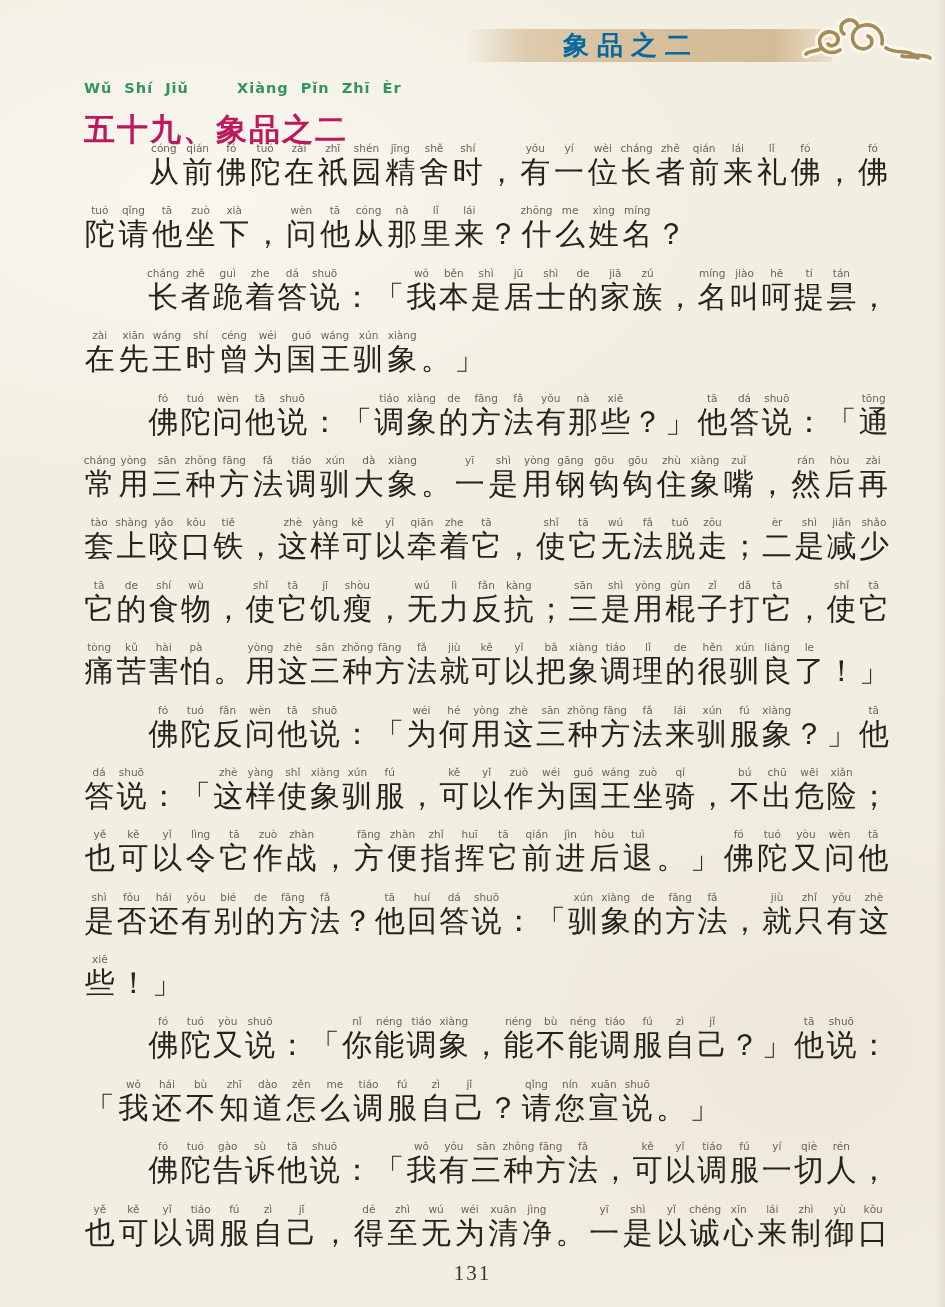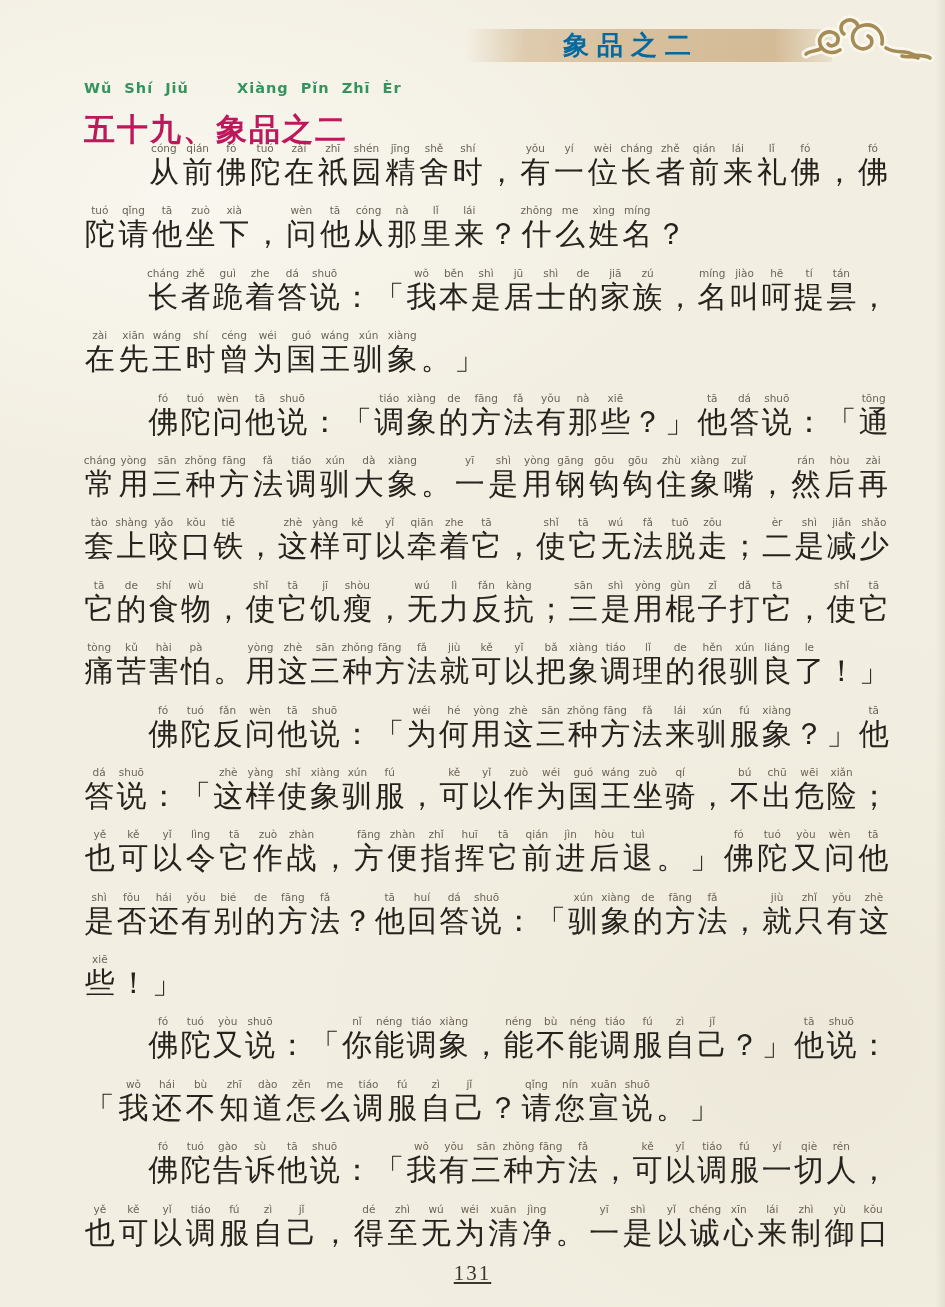--- a/index.html
+++ b/index.html
@@ -55,21 +55,21 @@
   }
   .hz{
     font:30px/34px "Liberation Serif","DejaVu Serif",serif;
     color:#26221d; white-space:nowrap;
   }
   
   .page-number{
     position:absolute; top:1260px; left:0; width:100%;
     text-align:center;
     font:21px/26px "Liberation Serif","DejaVu Serif",serif;
-    color:#3a362f; letter-spacing:2px;text-decoration:underline;
+    color:#3a362f; letter-spacing:2px;
   }
   
   .edge-shade{
     position:absolute; right:0; top:0; width:10px; height:100%;
     background:linear-gradient(90deg, rgba(120,110,90,0), rgba(120,110,90,.10));
   }
 </style>
 </head>
 <body>
 

